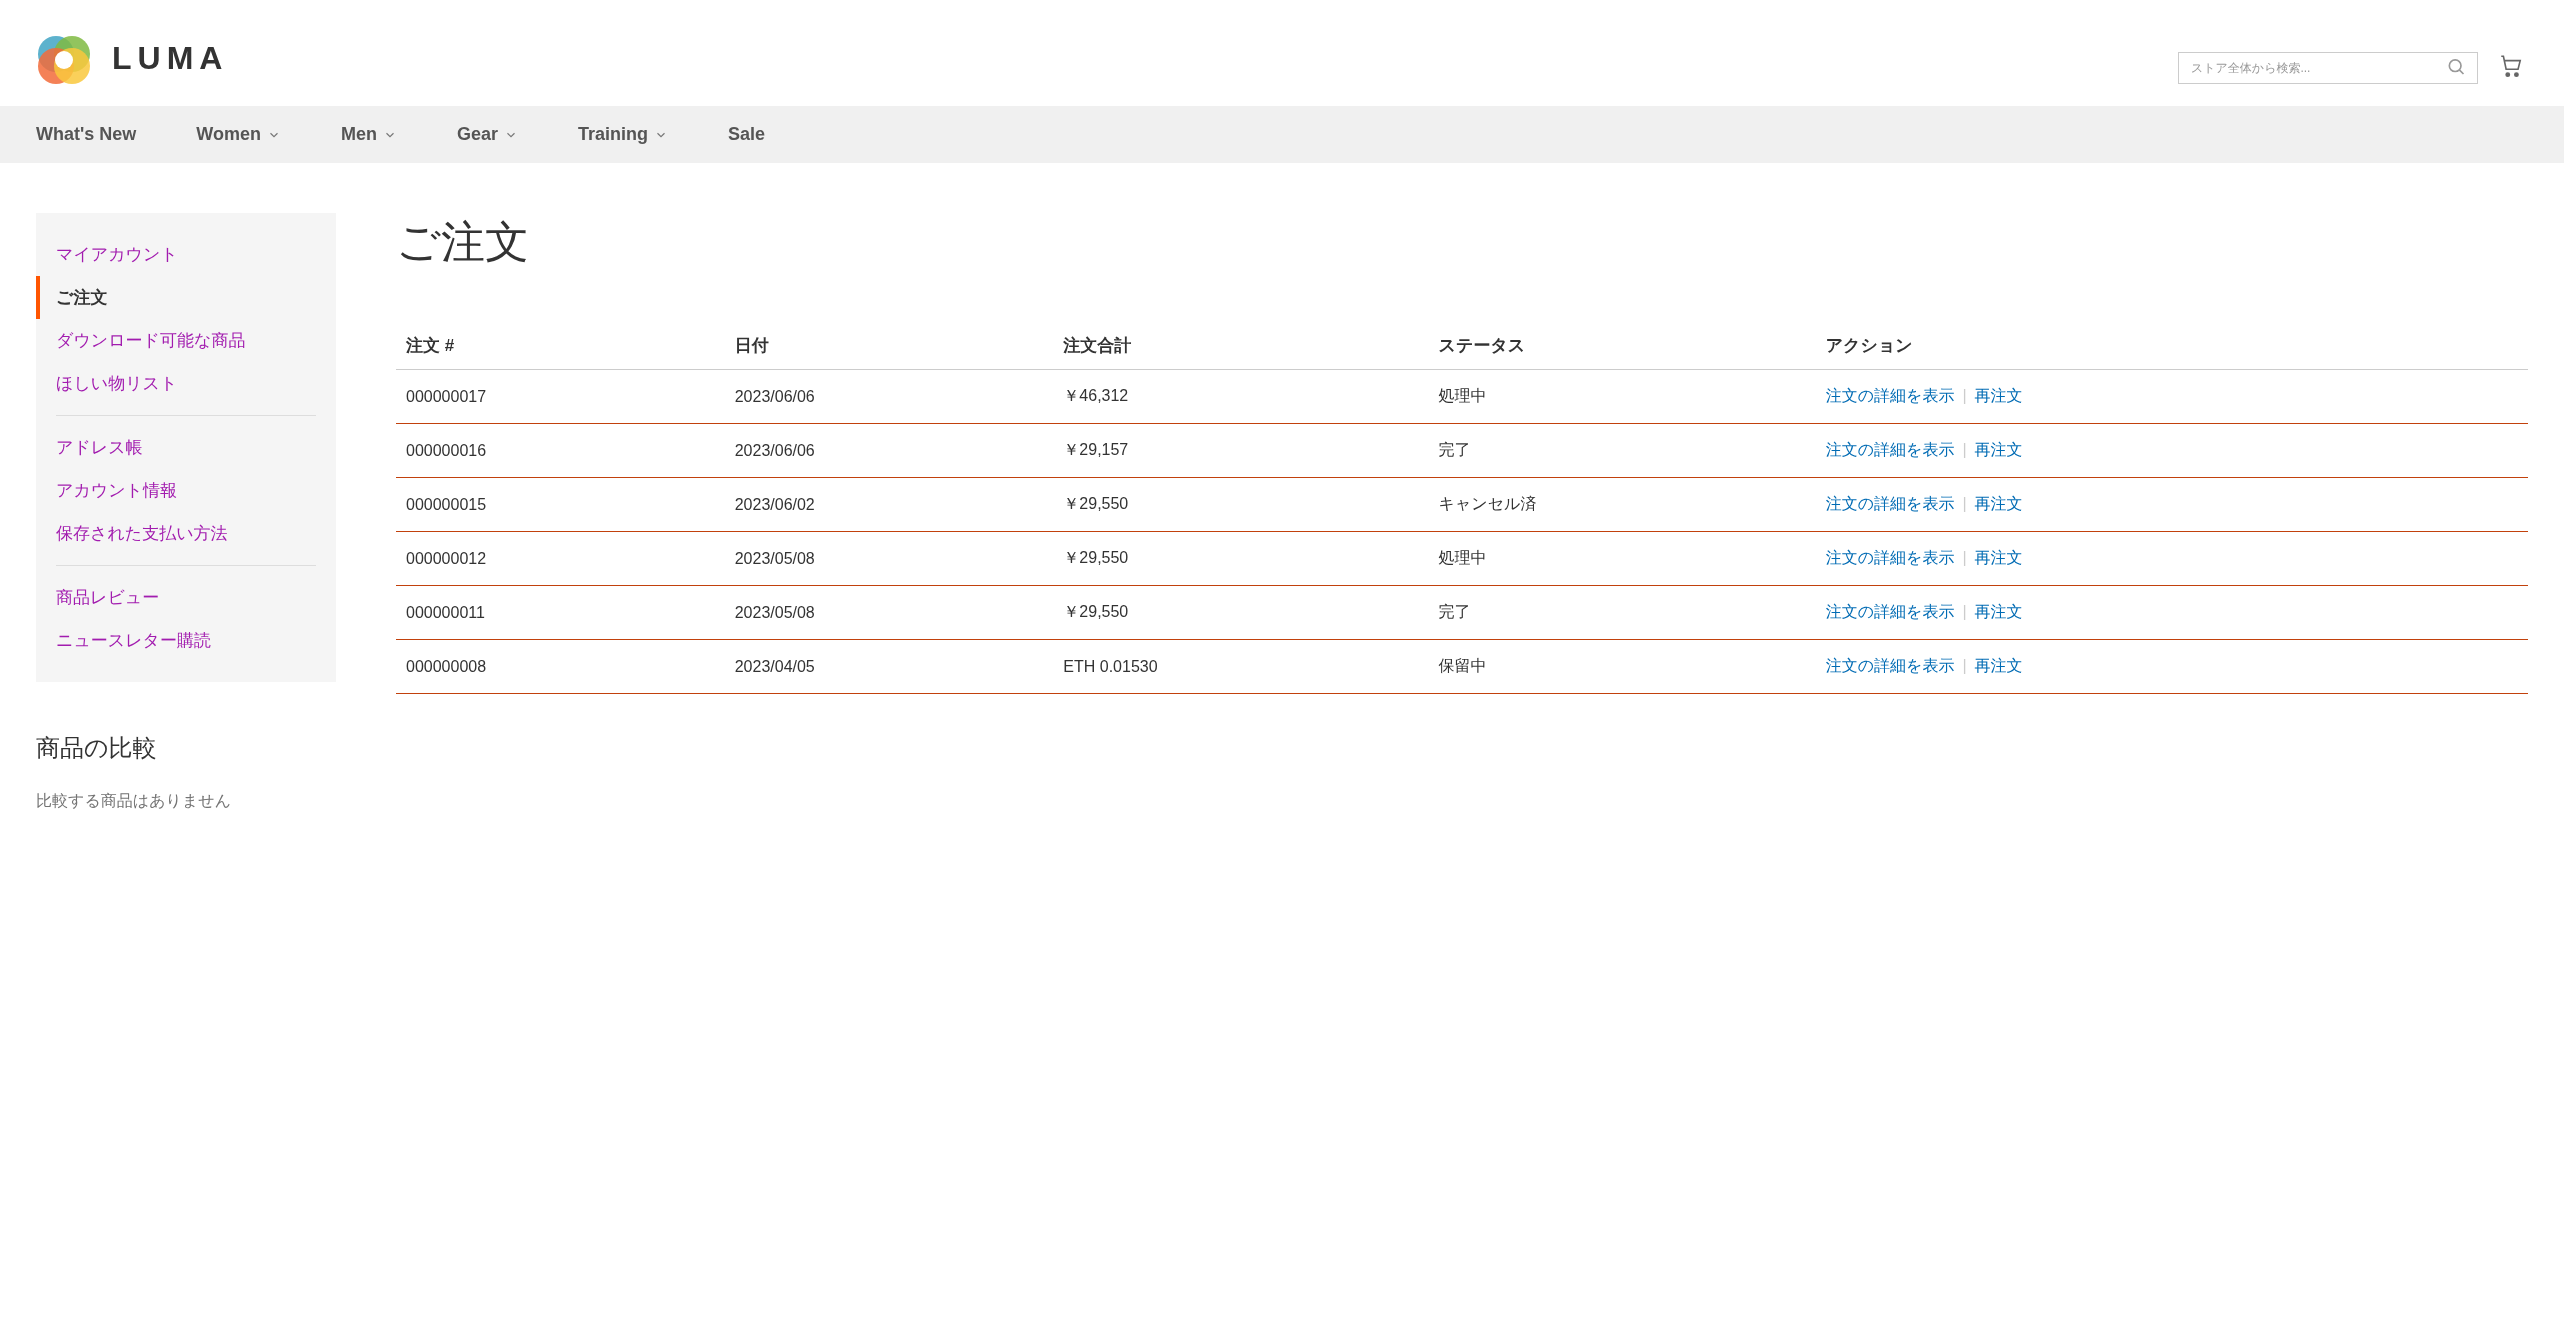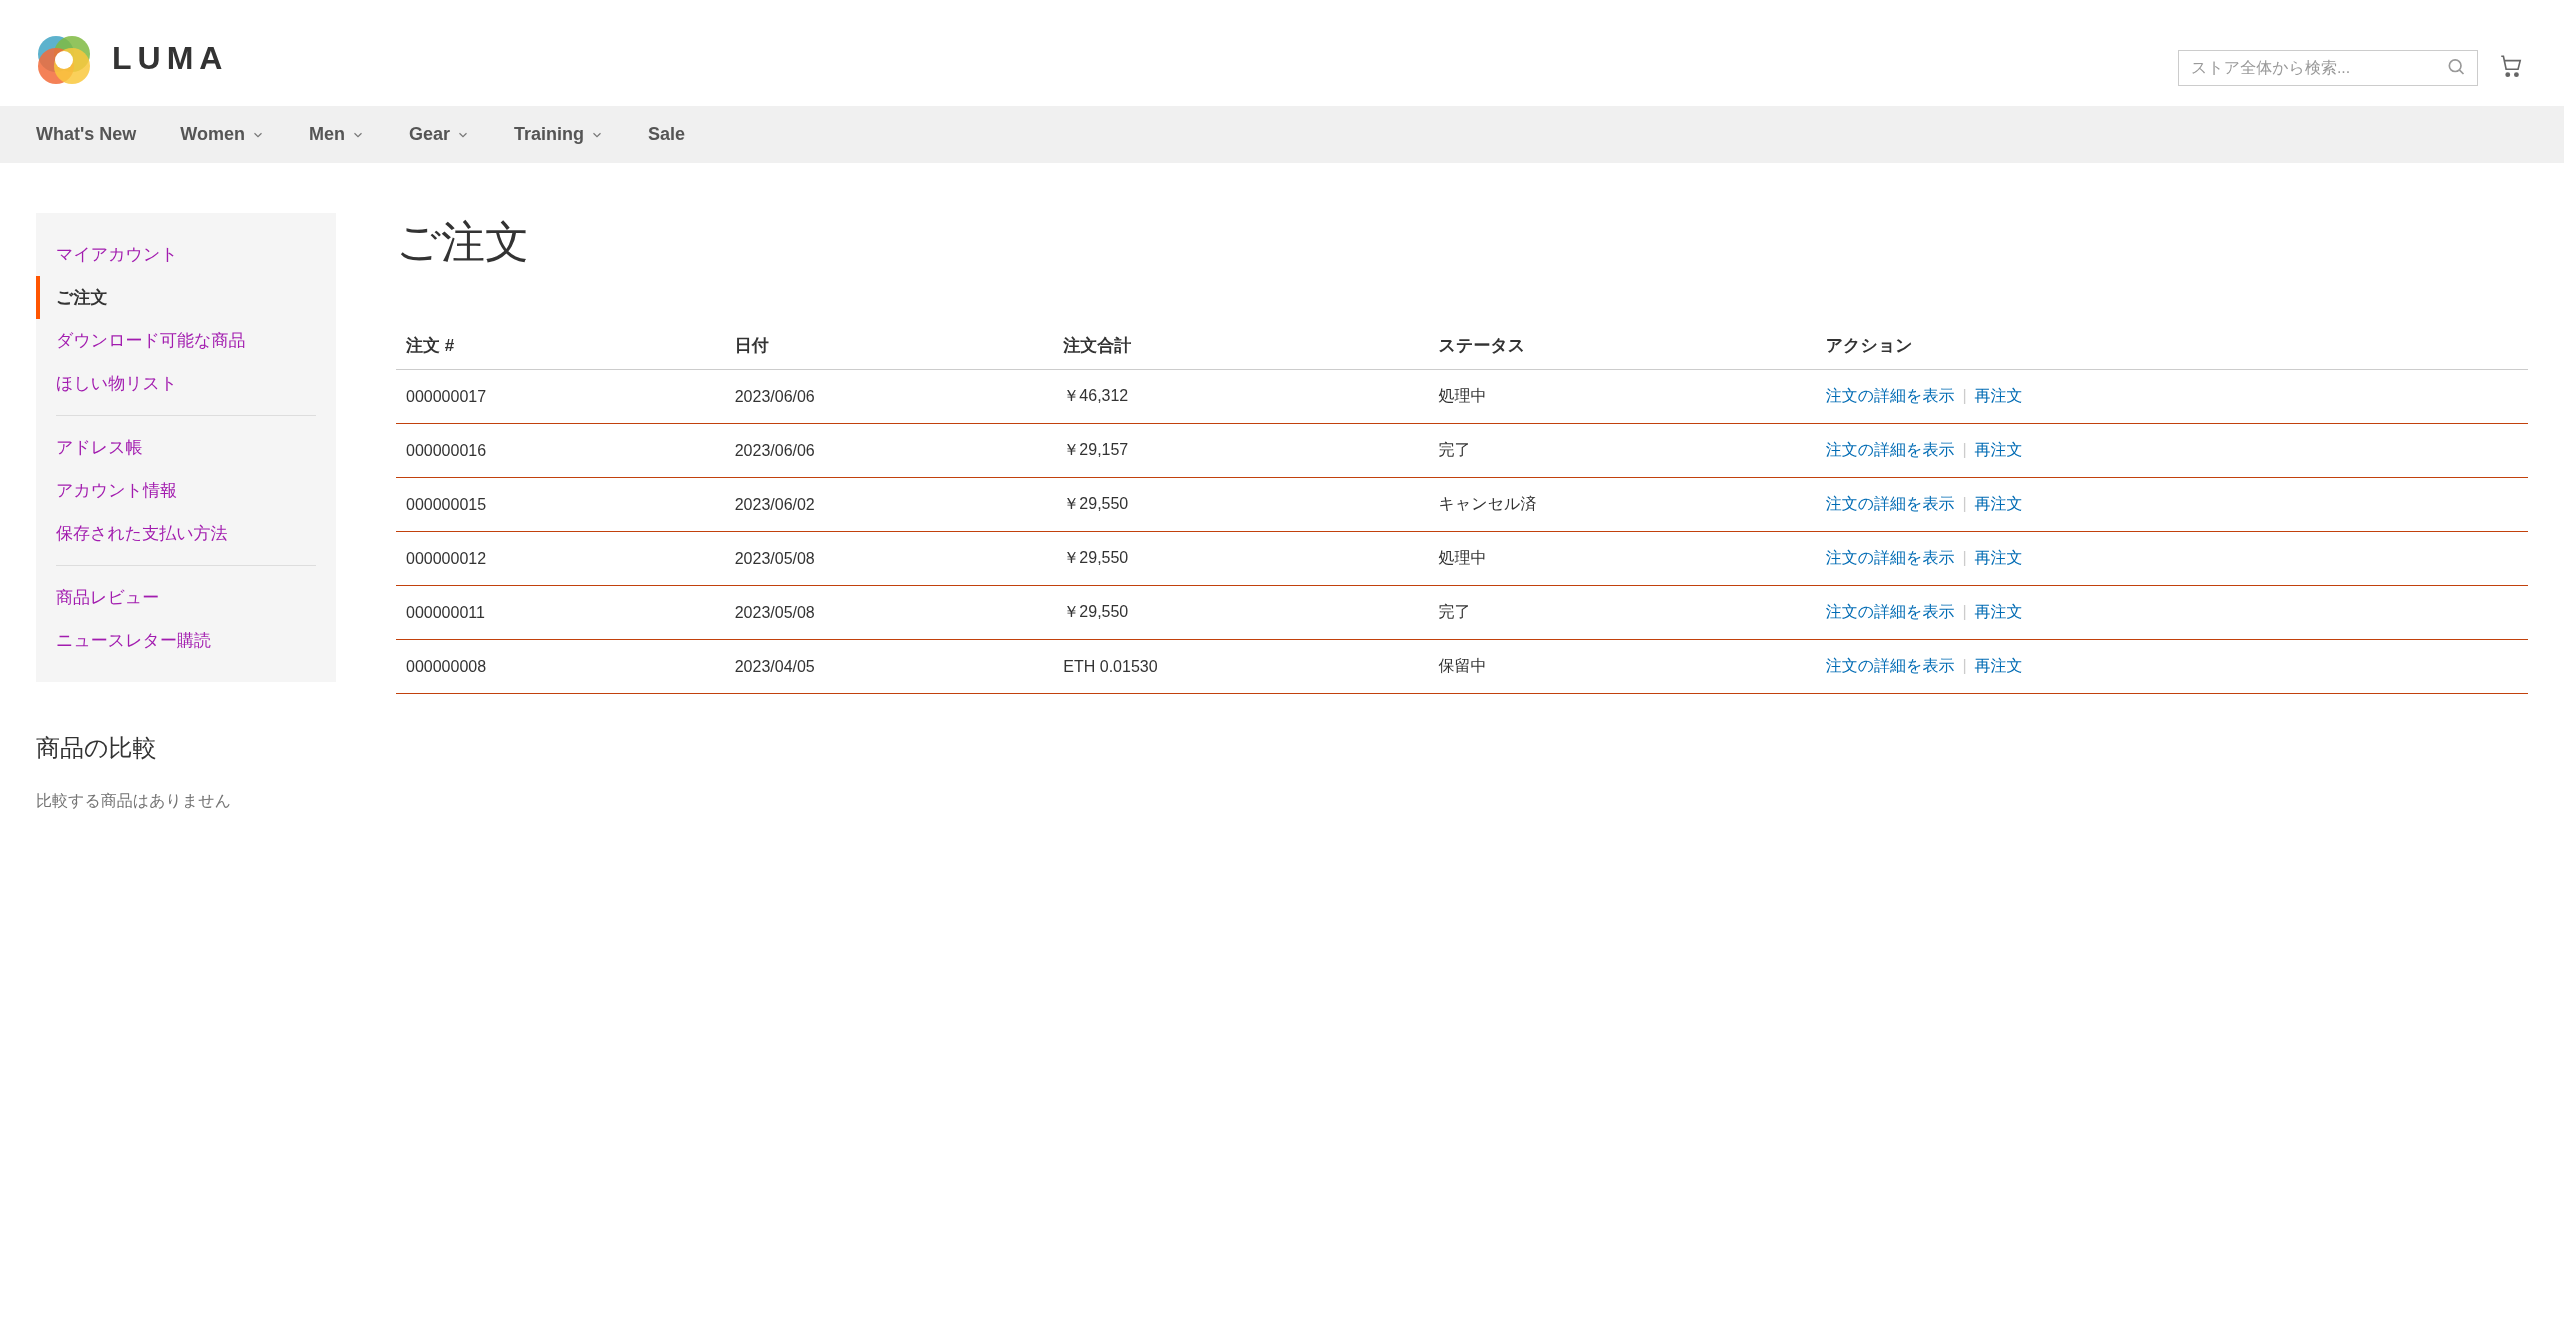--- a/index.html
+++ b/index.html
@@ -35,21 +35,21 @@
       gap: 16px;
     }
     .search-box {
       position: relative;
       width: 300px;
     }
     .search-input {
       width: 100%;
       padding: 8px 40px 8px 12px;
       border: 1px solid #ccc;
-      font-size: 16px;
+      font-size: 12px;
       color: #999;
     }
     .search-input::placeholder { color: #999; }
     .search-icon-btn {
       position: absolute;
       right: 8px;
       top: 50%;
       transform: translateY(-50%);
       background: none;
       border: none;
@@ -59,21 +59,21 @@
     .cart-btn {
       background: none;
       border: none;
       cursor: pointer;
       padding: 4px;
     }
     .nav-bar {
       background: #f0f0f0;
       padding: 0 36px;
       display: flex;
-      gap: 44px;
+      gap: 60px;
     }
     .nav-item {
       padding: 18px 0;
       font-size: 18px;
       font-weight: 600;
       color: #555;
       cursor: pointer;
       display: flex;
       align-items: center;
       gap: 6px;

